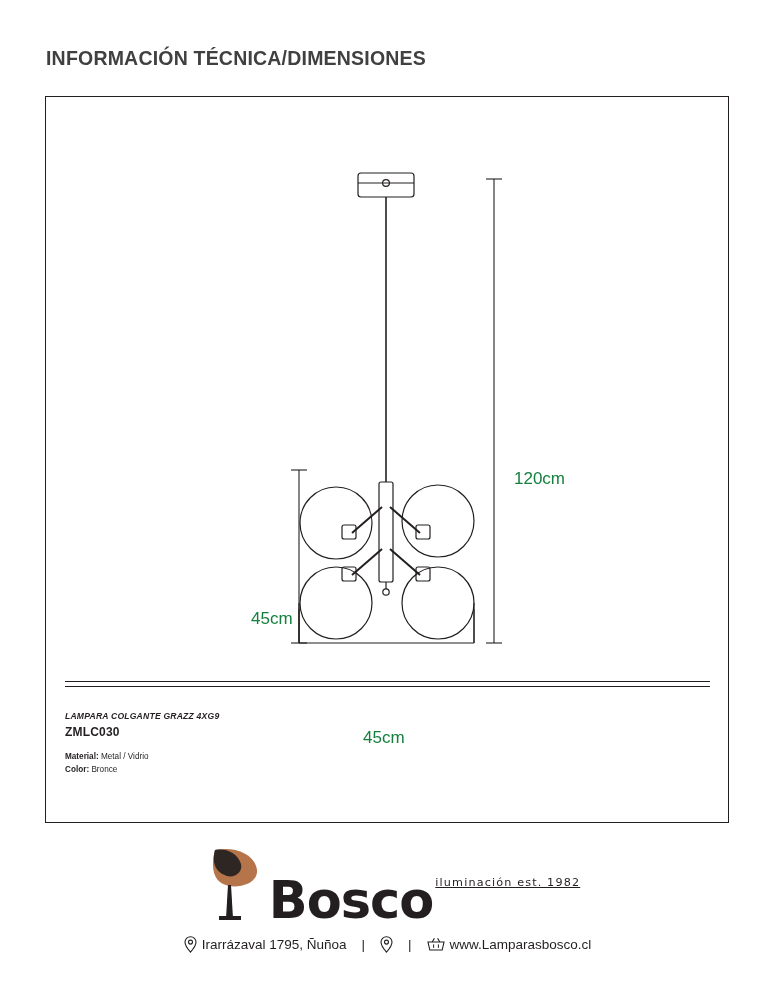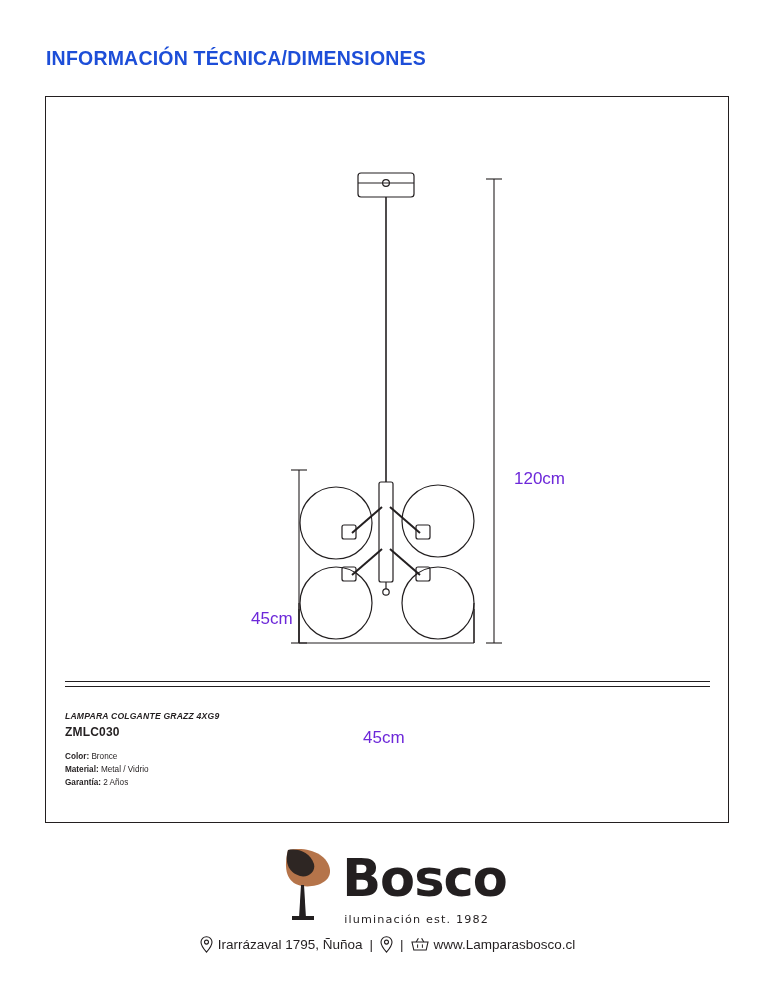--- a/index.html
+++ b/index.html
@@ -22,21 +22,21 @@
   }
 
   
   .page-title {
     position: absolute;
     left: 46px;
     top: 47px;
     font-size: 19.5px;
     font-weight: bold;
     letter-spacing: 0.2px;
-    color: #1d4ed8;
+    color: #404040;
     white-space: nowrap;
   }
 
   
   .frame {
     position: absolute;
     left: 45px;
     top: 96px;
     width: 684px;
     height: 727px;
@@ -53,21 +53,21 @@
     height: 580px;
   }
   .drawing svg {
     display: block;
   }
 
   
   .dim-label {
     position: absolute;
     font-size: 17px;
-    color: #6d28d9;
+    color: #15803d;
     font-family: "Liberation Sans", sans-serif;
     white-space: nowrap;
   }
   .dim-height {
     left: 468px;
     top: 372px;
   }
   .dim-sphere {
     left: 205px;
     top: 512px;
@@ -127,50 +127,51 @@
     align-items: center;
     justify-content: center;
   }
   .logo-inner {
     display: flex;
     align-items: flex-end;
     gap: 2px;
   }
   .logo-text-col {
     display: flex;
-    flex-direction: column;
+    flex-direction: row;
     align-items: flex-start;
     line-height: 1;
   }
   .logo-word {
     font-family: "DejaVu Sans", sans-serif;
     font-weight: bold;
     font-size: 51px;
     letter-spacing: -1px;
     color: #231f20;
   }
   .logo-tag {
     font-family: "DejaVu Sans", sans-serif;
     font-size: 11.2px;
     letter-spacing: 1.15px;
     color: #231f20;
-    margin-top: 10px;
+    margin-top: 2px;
     margin-left: 2px;
+    text-decoration: underline;
   }
 
   
   .footer {
     position: absolute;
     left: 0;
     right: 0;
     top: 936px;
     display: flex;
     align-items: center;
     justify-content: center;
-    gap: 0px;
+    gap: 8px;
     font-size: 13.5px;
     color: #231f20;
   }
   .footer .item {
     display: flex;
     align-items: center;
     gap: 5px;
     white-space: nowrap;
   }
   .footer .sep {
@@ -249,30 +250,26 @@
     </div>
 
     <div class="spec-rule rule-1"></div>
     <div class="spec-rule rule-2"></div>
 
     <div class="spec">
       <div class="model">LAMPARA COLGANTE GRAZZ 4XG9</div>
       <div class="sku">ZMLC030</div>
 
       <div class="row">
-        <b>Color:</b>
-        <span>Bronce</span>
-      </div>
-      <div class="row">
         <b>Material:</b>
         <span>Metal / Vidrio</span>
       </div>
       <div class="row">
-        <b>Garantía:</b>
-        <span>2 Años</span>
+        <b>Color:</b>
+        <span>Bronce</span>
       </div>
     </div>
   </div>
 
   <div class="logo-wrap">
     <div class="logo-inner">
       <span>
         <svg width="72" height="78" viewBox="0 0 72 78" xmlns="http://www.w3.org/2000/svg">
           <path d="M20 6 C 40 2, 60 10, 62 26 C 63 38, 48 44, 34 42 C 22 40, 14 30, 20 6 Z" fill="#b5744a"></path>
           <path d="M20 6 C 30 4, 42 8, 46 20 C 48 28, 40 34, 32 32 C 22 29, 16 20, 20 6 Z" fill="#231f20" opacity="0.92"></path>

